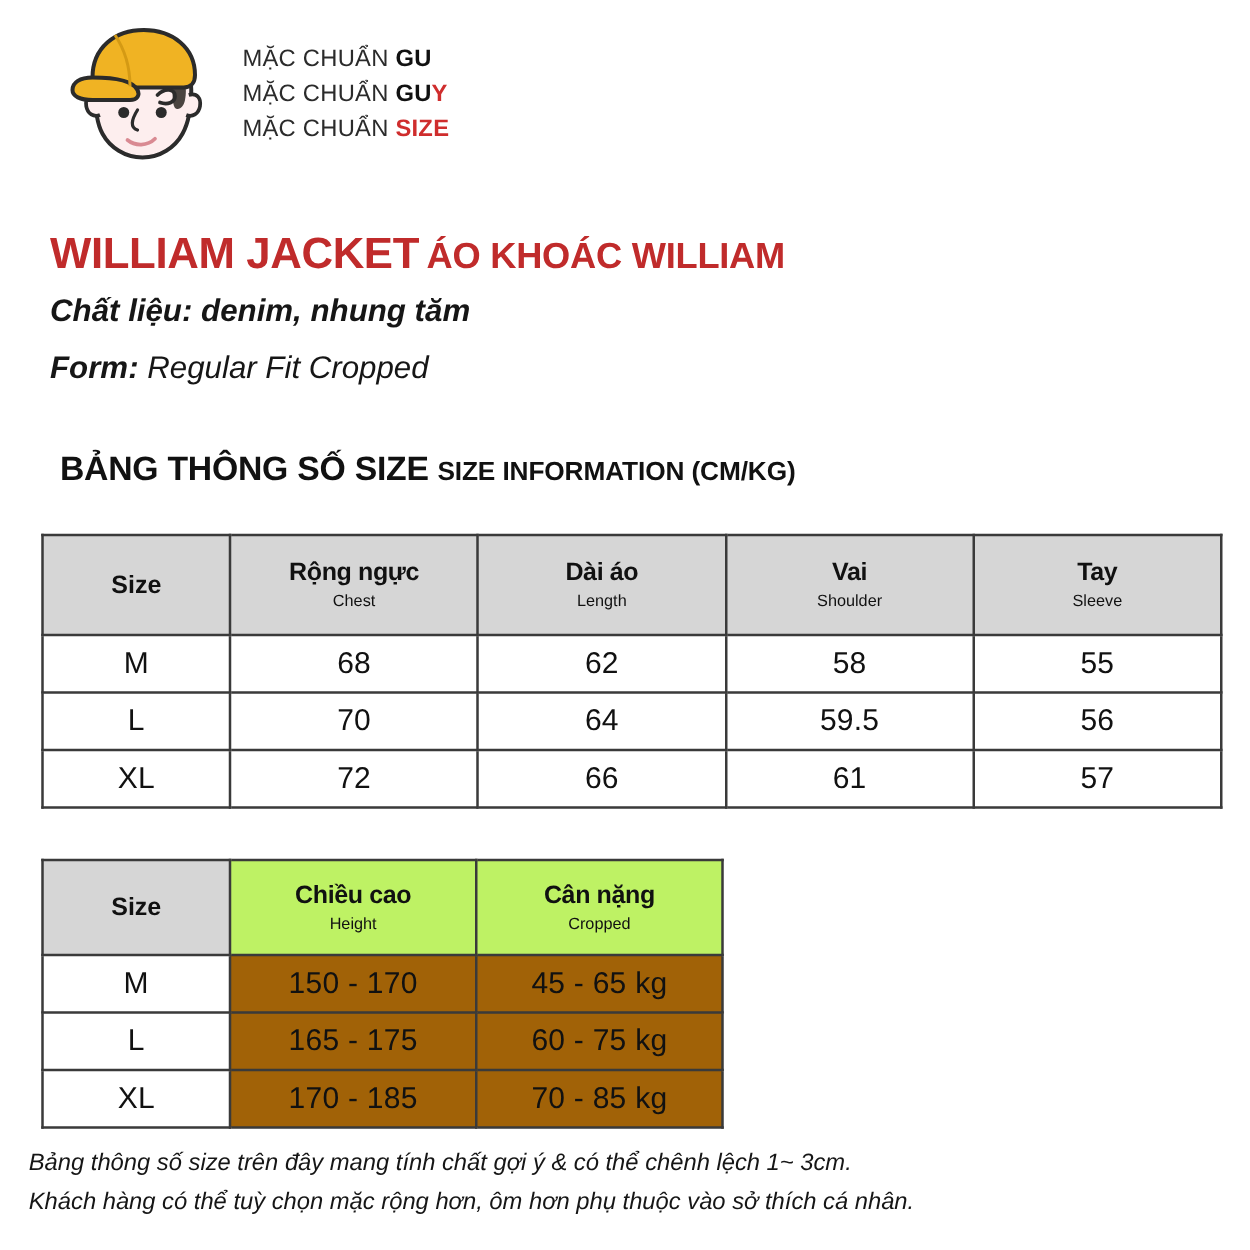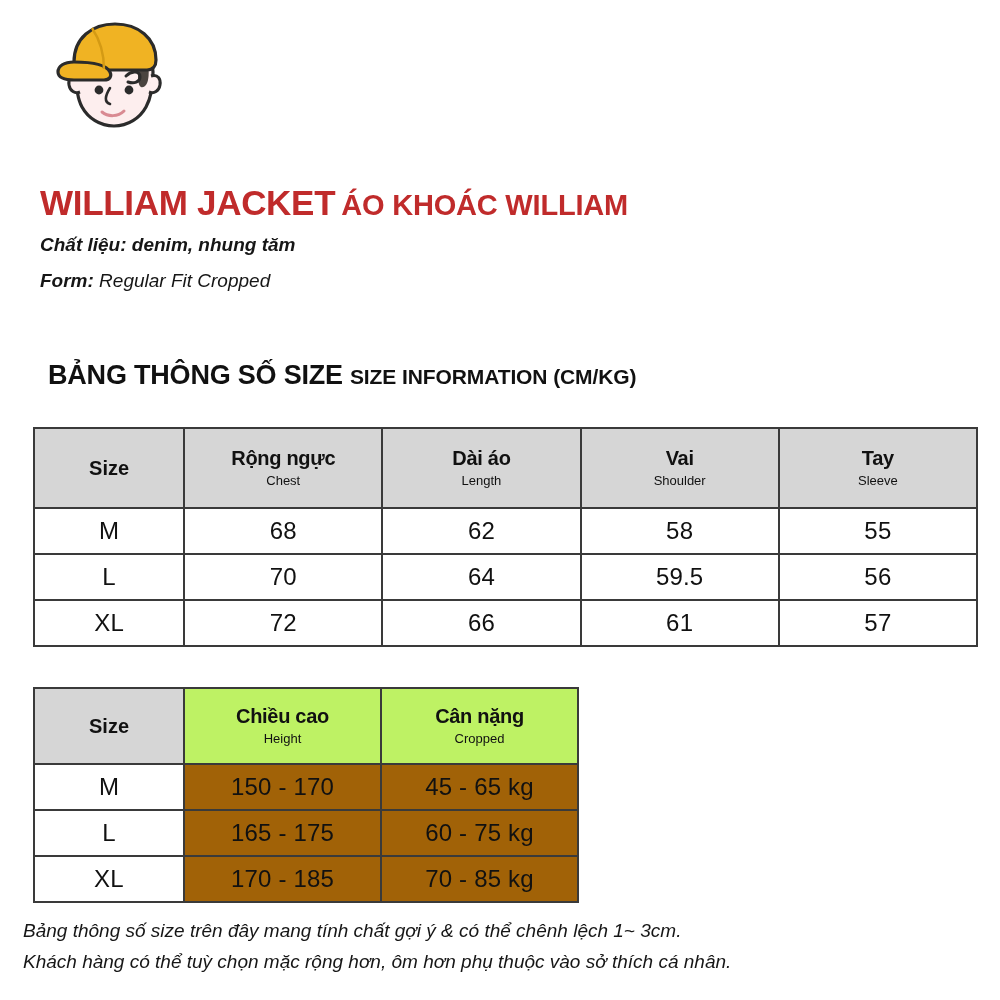--- a/index.html
+++ b/index.html
@@ -59,21 +59,21 @@
     letter-spacing: -0.3px;
     line-height: 1.1;
     white-space: nowrap;
   }
   .product-title .vi {
     font-size: 29px;
     letter-spacing: -0.2px;
     margin-left: 6px;
   }
   .spec-line {
-    font-size: 19px;
+    font-size: 25px;
     font-style: italic;
     line-height: 1.55;
     color: #161616;
     margin-top: 7px;
     white-space: nowrap;
   }
   .spec-line .lbl { font-weight: bold; }
   .spec-line.bold-all { font-weight: bold; }
 
   
@@ -214,20 +214,31 @@
 
     <circle cx="47" cy="76" r="4.4" fill="#2b2b2b"></circle>
 
     <circle cx="77" cy="76" r="4.4" fill="#2b2b2b"></circle>
 
     <path d="M58 74 C53 82 52 88 58 90" fill="none" stroke="#2b2b2b" stroke-width="2.6" stroke-linecap="round"></path>
 
     <path d="M50 98 C56 103 66 103 72 97" fill="none" stroke="#d98a92" stroke-width="3" stroke-linecap="round"></path>
   </svg>
 
+  <div class="brand-lines">
+    <div class="brand-line">
+      <span>MẶC CHUẨN </span><span class="strong">GU</span>
+    </div>
+    <div class="brand-line">
+      <span>MẶC CHUẨN </span><span class="strong">GU</span><span class="accent">Y</span>
+    </div>
+    <div class="brand-line">
+      <span>MẶC CHUẨN </span><span class="accent">SIZE</span>
+    </div>
+  </div>
 </div>
 
 <div class="title-block">
   <div class="product-title">
     <span>WILLIAM JACKET</span><span class="vi">ÁO KHOÁC WILLIAM</span>
   </div>
   <div class="spec-line bold-all">
     <span class="lbl">Chất liệu:</span>
     <span>denim, nhung tăm</span>
   </div>

